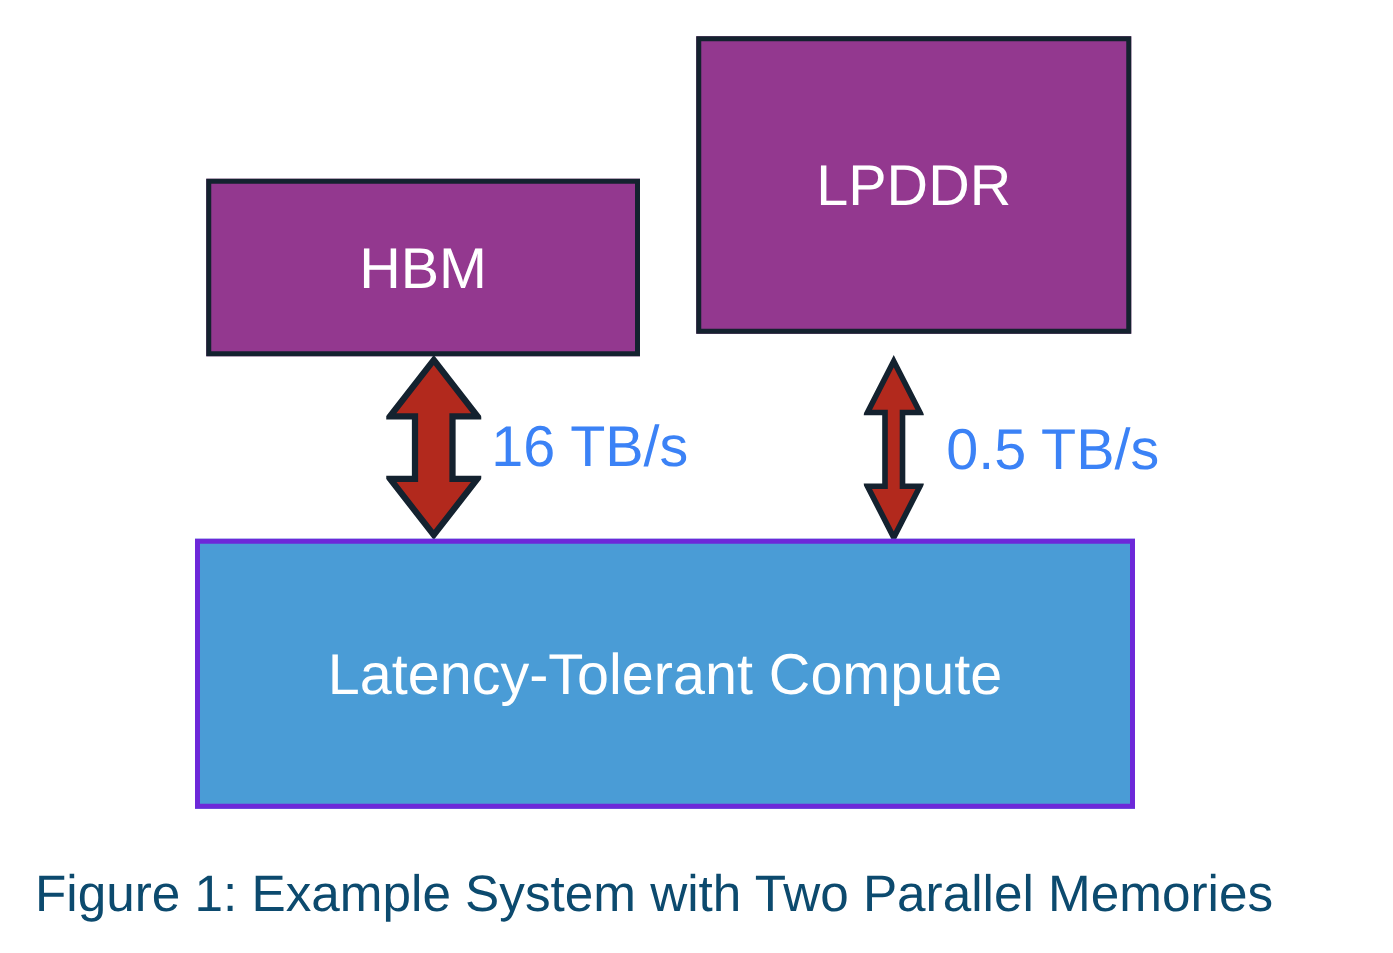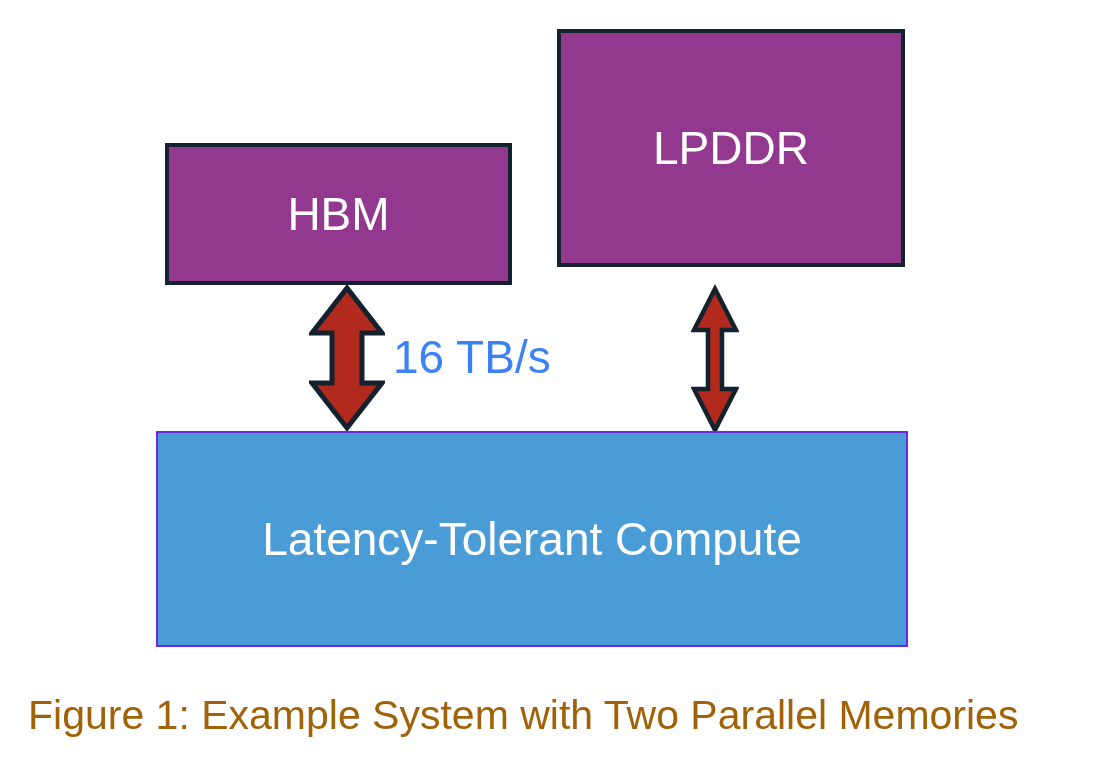--- a/index.html
+++ b/index.html
@@ -24,42 +24,42 @@
     border: 4px solid #14222F;
     color: #ffffff;
     font-size: 46px;
     line-height: 1.1;
   }
   #hbm-box   { left: 165px; top: 143px; width: 347px; height: 142px; }
   #lpddr-box { left: 557px; top:  29px; width: 348px; height: 238px; }
   #compute-box {
     left: 156px; top: 431px; width: 752px; height: 216px;
     background: #4A9CD6;
-    border: 2px solid #6d28d9;
+    border: 4px solid #6d28d9;
     color: #ffffff;
     font-size: 46px;
     line-height: 1.28;
     flex-direction: column;
   }
   .arrow-svg { position: absolute; display: block; }
   #hbm-compute-arrow   { left: 309px; top: 283px; }
   #lpddr-compute-arrow { left: 691px; top: 284px; }
   .bw-label {
     position: absolute;
     color: #3b82f6;
     font-size: 46px;
     line-height: 1.0;
     white-space: nowrap;
   }
   #bw-label-hbm   { left: 393px; top: 334px; }
   #bw-label-lpddr { left: 757px; top: 336px; }
   #caption {
     position: absolute;
     left: 28px; top: 692px;
-    color: #a16207;
+    color: #0c4a6e;
     font-size: 41px;
     line-height: 1.15;
     white-space: nowrap;
   }
   .arrow-shape { fill: #B2291D; stroke: #14222F; stroke-linejoin: miter; }
 </style>
 </head>
 <body>
 
 <div id="canvas">
@@ -74,20 +74,21 @@
 
   <svg id="hbm-compute-arrow" class="arrow-svg" width="76" height="150" viewBox="0 0 76 150" aria-hidden="true">
     <polygon class="arrow-shape" stroke-width="5" points="38,5 73,50 53,50 53,100 73,100 38,145 3,100 23,100 23,50 3,50"></polygon>
   </svg>
 
   <svg id="lpddr-compute-arrow" class="arrow-svg" width="48" height="151" viewBox="0 0 48 151" aria-hidden="true">
     <polygon class="arrow-shape" stroke-width="4.5" points="24,5 45,46 31,46 31,105 45,105 24,146 3,105 17,105 17,46 3,46"></polygon>
   </svg>
 
   <div id="bw-label-hbm" class="bw-label">16 TB/s</div>
+  <div id="bw-label-lpddr" class="bw-label">0.5 TB/s</div>
 
   <div id="compute-box" class="node">
     <span>Latency-Tolerant Compute</span>
   </div>
 
   <div id="caption">Figure 1: Example System with Two Parallel Memories</div>
 
 </div>
 
 </body></html>

